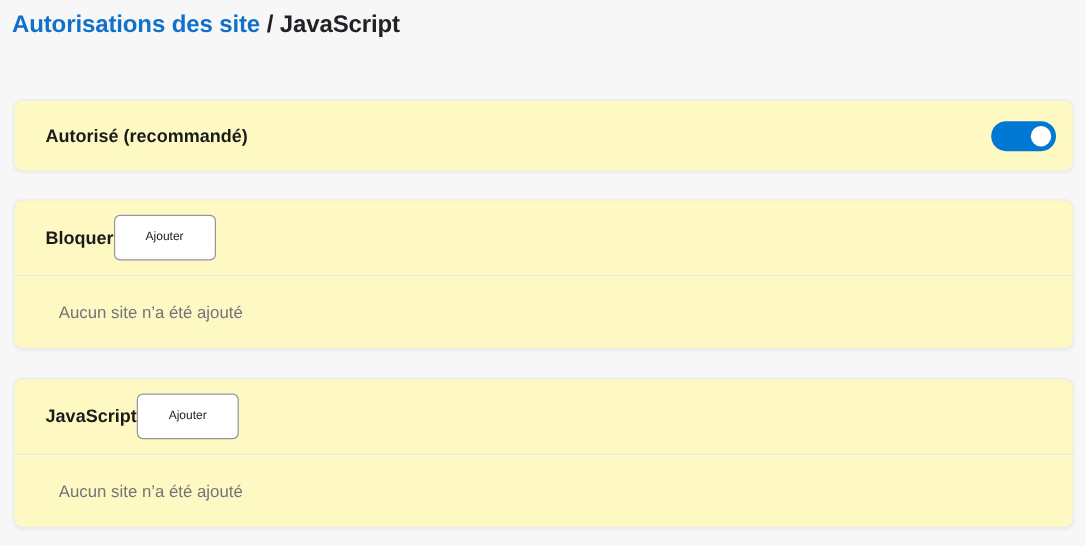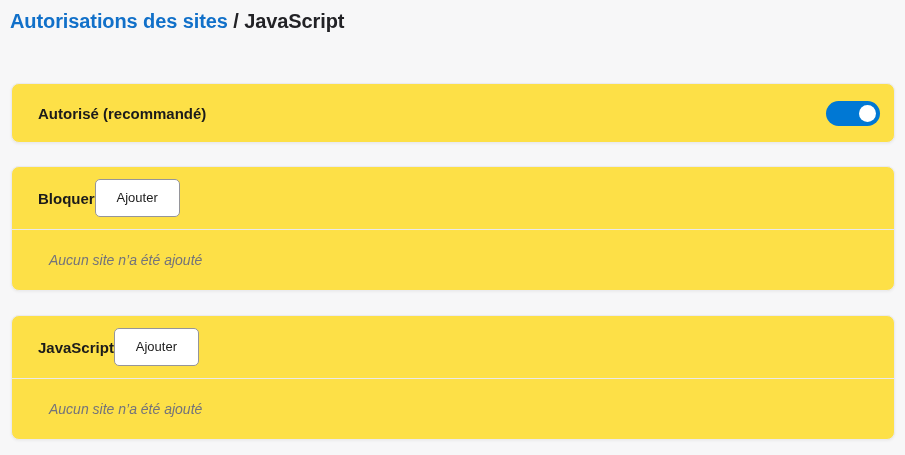--- a/index.html
+++ b/index.html
@@ -26,21 +26,21 @@
   .crumb-link {
     color: #1170c9;
     cursor: pointer;
   }
   .crumb-sep, .crumb-current {
     color: #222226;
   }
   .card {
     margin-left: 11px;
     margin-right: 10px;
-    background: #fde047;
+    background: #fef9c3;
     border: 1px solid #ebebee;
     border-radius: 8px;
     box-shadow: 0 1px 3px rgba(0,0,0,0.05);
     box-sizing: border-box;
   }
   .card-toggle {
     margin-top: 50px;
     height: 60px;
     display: flex;
     align-items: center;
@@ -83,45 +83,44 @@
     justify-content: flex-start;
     padding: 0 13px 0 26px;
   }
   .add-btn {
     width: 85px;
     height: 38px;
     background: #ffffff;
     border: 1px solid #95959a;
     border-radius: 5px;
     font-family: "Liberation Sans", sans-serif;
-    font-size: 13px;
+    font-size: 10px;
     color: #1b1b1b;
     cursor: pointer;
     line-height: 36px;
     text-align: center;
     padding: 0;
   }
   .section-body {
     border-top: 1px solid #e9e9ec;
     height: 60px;
     display: flex;
     align-items: center;
     padding-left: 37px;
-    font-style: italic;
   }
   .empty-message {
     font-size: 14px;
     color: #73737b;
   }
 </style>
 </head>
 <body>
 
 <h1 class="breadcrumb">
-  <span class="crumb-link">Autorisations des sites</span><span class="crumb-sep" style="white-space:pre;"> / </span><span class="crumb-current">JavaScript</span>
+  <span class="crumb-link">Autorisations des site</span><span class="crumb-sep" style="white-space:pre;"> / </span><span class="crumb-current">JavaScript</span>
 </h1>
 
 <div class="card card-toggle">
   <span class="row-label">Autorisé (recommandé)</span>
   <div class="toggle" role="switch" aria-checked="true">
     <div class="toggle-knob"></div>
   </div>
 </div>
 
 <div class="card section-card">

